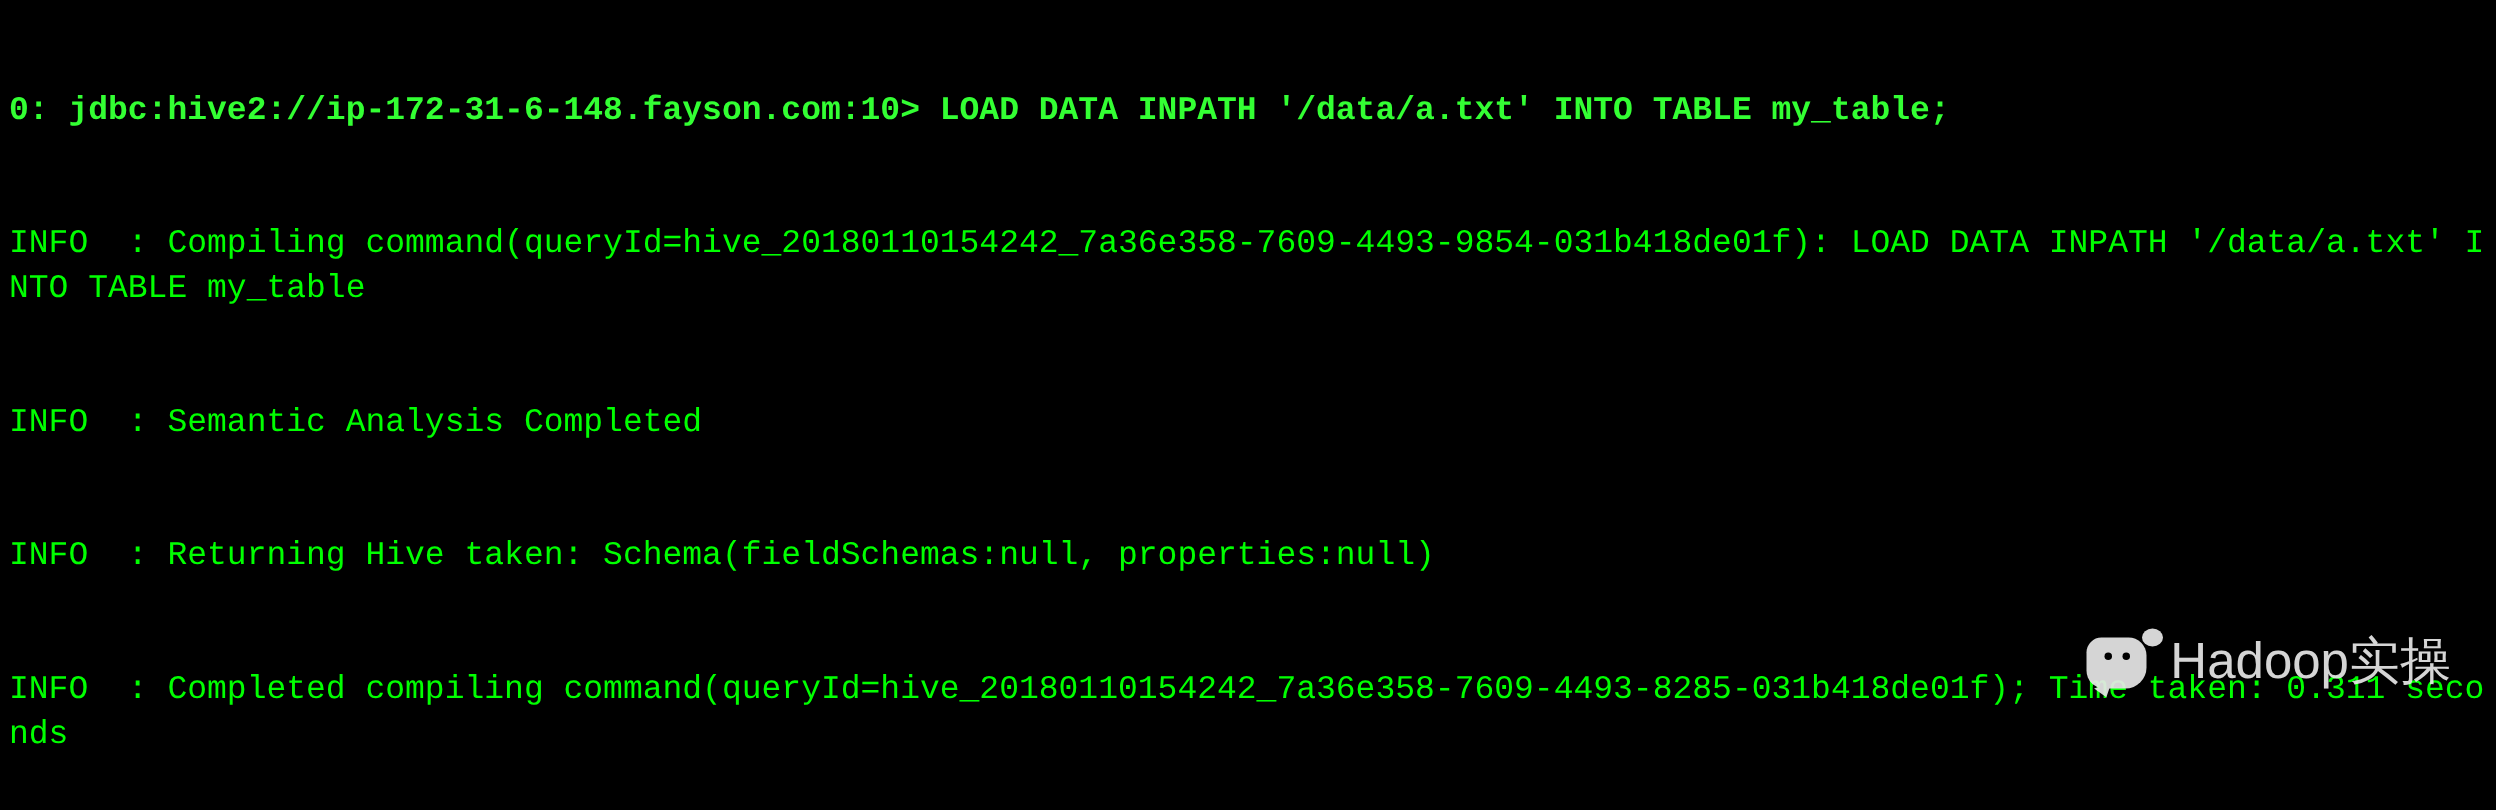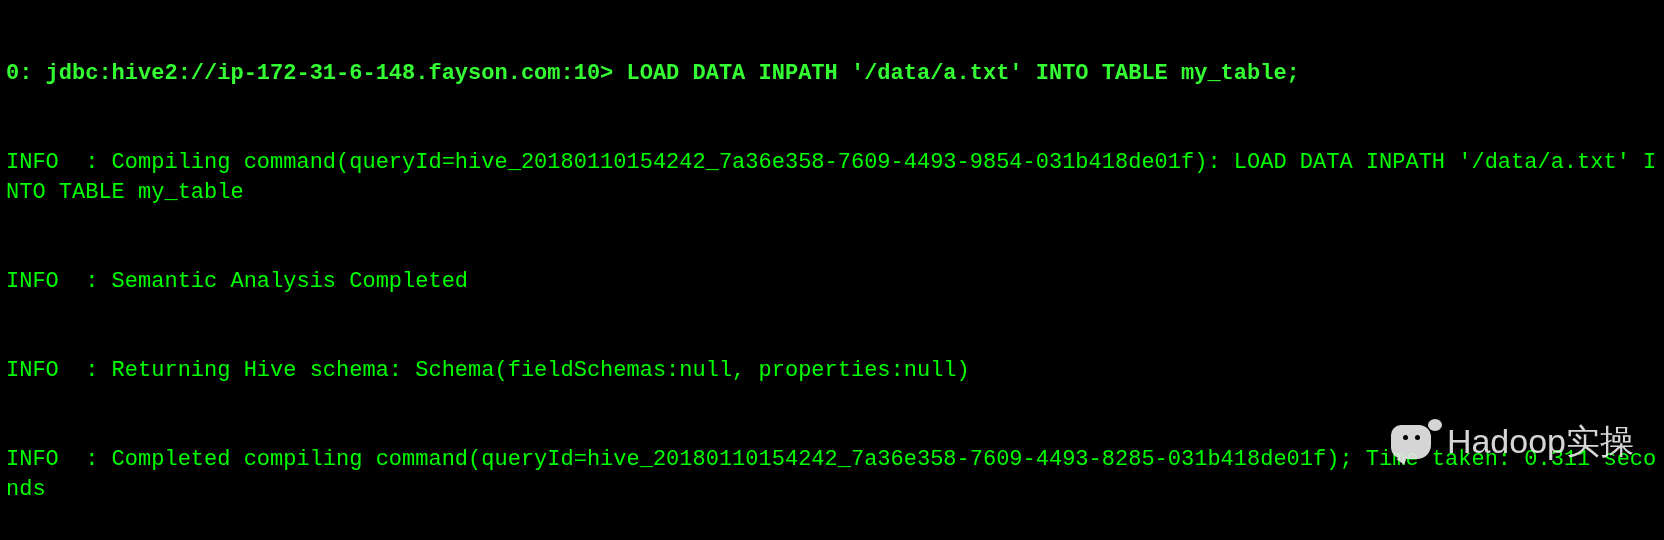--- a/index.html
+++ b/index.html
@@ -88,21 +88,21 @@
     .watermark .eye.left { left: 12px; }
     .watermark .eye.right { left: 24px; }
   </style>
 </head>
 <body>
 
 <div class="terminal">
   <div class="line bright">0: jdbc:hive2://ip-172-31-6-148.fayson.com:10&gt; LOAD DATA INPATH '/data/a.txt' INTO TABLE my_table;</div>
   <div class="line">INFO  : Compiling command(queryId=hive_20180110154242_7a36e358-7609-4493-9854-031b418de01f): LOAD DATA INPATH '/data/a.txt' INTO TABLE my_table</div>
   <div class="line">INFO  : Semantic Analysis Completed</div>
-  <div class="line">INFO  : Returning Hive schema: Schema(fieldSchemas:null, properties:null)</div>
+  <div class="line">INFO  : Returning Hive taken: Schema(fieldSchemas:null, properties:null)</div>
   <div class="line">INFO  : Completed compiling command(queryId=hive_20180110154242_7a36e358-7609-4493-8285-031b418de01f); Time taken: 0.311 seconds</div>
   
   
   
   
   
   
   
   
   

